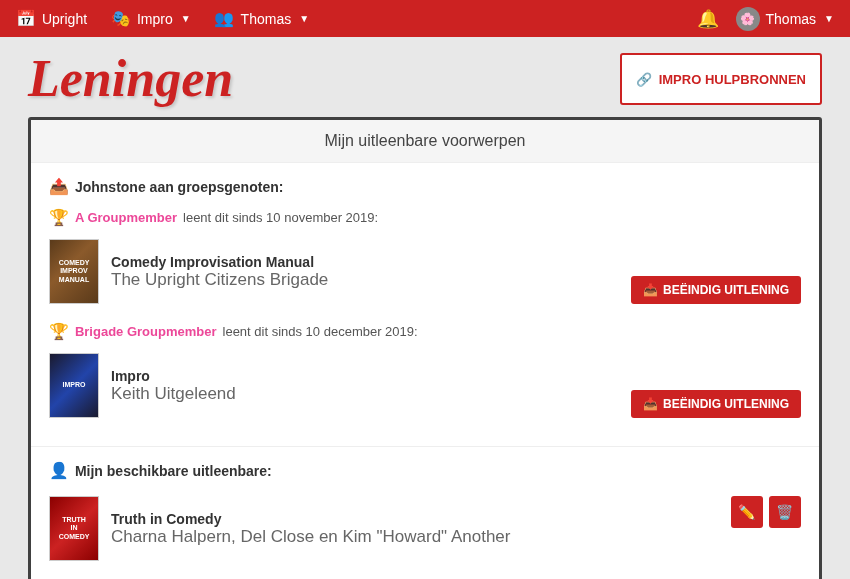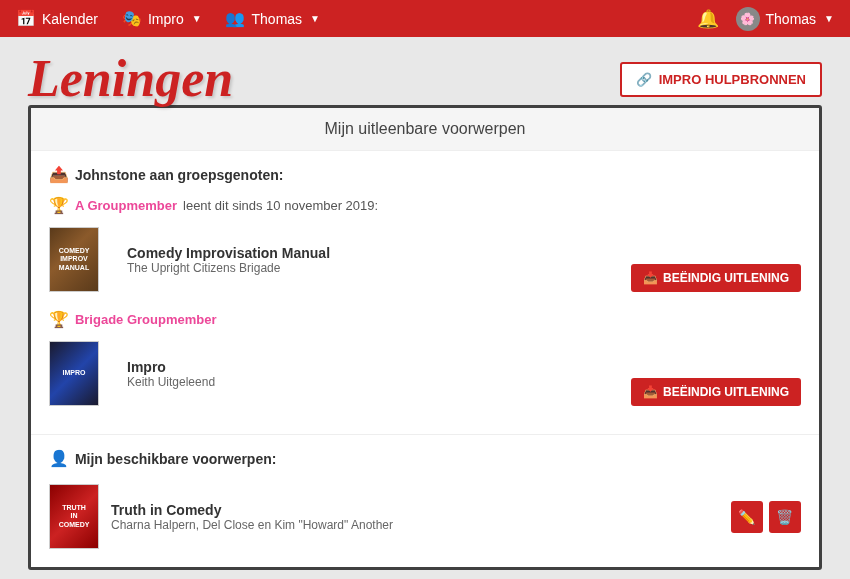--- a/index.html
+++ b/index.html
@@ -60,22 +60,22 @@
     }
 
     
     .page-wrapper {
       padding: 16px 28px;
     }
 
     
     .header-row {
       display: flex;
-      align-items: center;
       justify-content: space-between;
+      margin-bottom: 12px;
     }
     .logo-text {
       font-family: Georgia, 'Times New Roman', serif;
       font-size: 52px;
       color: #cc2222;
       font-style: italic;
       font-weight: bold;
       text-shadow: 2px 2px 3px rgba(0,0,0,0.15);
       line-height: 1;
     }
@@ -143,21 +143,21 @@
     .borrower-name { color: #ec4899; font-weight: bold; }
     .loan-book-row {
       display: flex;
       align-items: center;
       justify-content: space-between;
       padding: 4px 0;
     }
     .loan-book-info {
       display: flex;
       align-items: center;
-      gap: 28px;
+      gap: 12px;
     }
     .book-cover {
       width: 50px;
       height: 65px;
       background: #888;
       flex-shrink: 0;
       display: flex;
       align-items: center;
       justify-content: center;
       overflow: hidden;
@@ -174,21 +174,21 @@
       text-align: center;
       padding: 2px;
       line-height: 1.2;
     }
     .book-title {
       font-weight: bold;
       font-size: 14px;
       color: #333;
     }
     .book-author {
-      font-size: 12px;
+      font-size: 17px;
       color: #666;
       margin-top: 0;
     }
     .end-loan-btn {
       background: #cc2222;
       color: white;
       border: none;
       font-size: 12px;
       font-weight: bold;
       padding: 7px 12px;
@@ -197,21 +197,21 @@
       display: flex;
       align-items: center;
       gap: 5px;
       white-space: nowrap;
       align-self: flex-end;
     }
 
     
     .available-item-row {
       display: flex;
-      align-items: center;
+      align-items: flex-start;
       justify-content: space-between;
       padding: 4px 0;
     }
     .available-item-info {
       display: flex;
       align-items: center;
       gap: 12px;
     }
     .action-btns {
       display: flex;
@@ -238,21 +238,21 @@
       font-size: 14px;
     }
   </style>
 </head>
 <body>
 
 <nav class="navbar">
   <div class="navbar-left">
     <a class="nav-item">
       <span class="nav-icon">📅</span>
-      <span>Kalender</span>
+      <span>Upright</span>
     </a>
     <a class="nav-item">
       <span class="nav-icon">🎭</span>
       <span>Impro</span>
       <span class="nav-arrow">▼</span>
     </a>
     <a class="nav-item">
       <span class="nav-icon">👥</span>
       <span>Thomas</span>
       <span class="nav-arrow">▼</span>
@@ -309,20 +309,21 @@
             <span>📥</span>
             <span>BEËINDIG UITLENING</span>
           </button>
         </div>
       </div>
 
       <div class="loan-item" style="margin-top:14px;">
         <div class="loan-borrower">
           <span class="borrower-icon">🏆</span>
           <span class="borrower-name">Brigade Groupmember</span>
+          <span>leent dit sinds 10 december 2019:</span>
         </div>
         <div class="loan-book-row">
           <div class="loan-book-info">
             <div class="book-cover book-cover-2">
               <div class="book-cover-text">IMPRO</div>
             </div>
             <div>
               <div class="book-title">Impro</div>
               <div class="book-author">Keith Uitgeleend</div>
             </div>
@@ -331,21 +332,21 @@
             <span>📥</span>
             <span>BEËINDIG UITLENING</span>
           </button>
         </div>
       </div>
     </div>
 
     <div class="section">
       <div class="section-title">
         <span class="section-icon">👤</span>
-        <span>Mijn beschikbare voorwerpen:</span>
+        <span>Mijn beschikbare uitleenbare:</span>
       </div>
 
       <div class="available-item-row">
         <div class="available-item-info">
           <div class="book-cover book-cover-3">
             <div class="book-cover-text">TRUTH<br>IN<br>COMEDY</div>
           </div>
           <div>
             <div class="book-title">Truth in Comedy</div>
             <div class="book-author">Charna Halpern, Del Close en Kim "Howard" Another</div>

